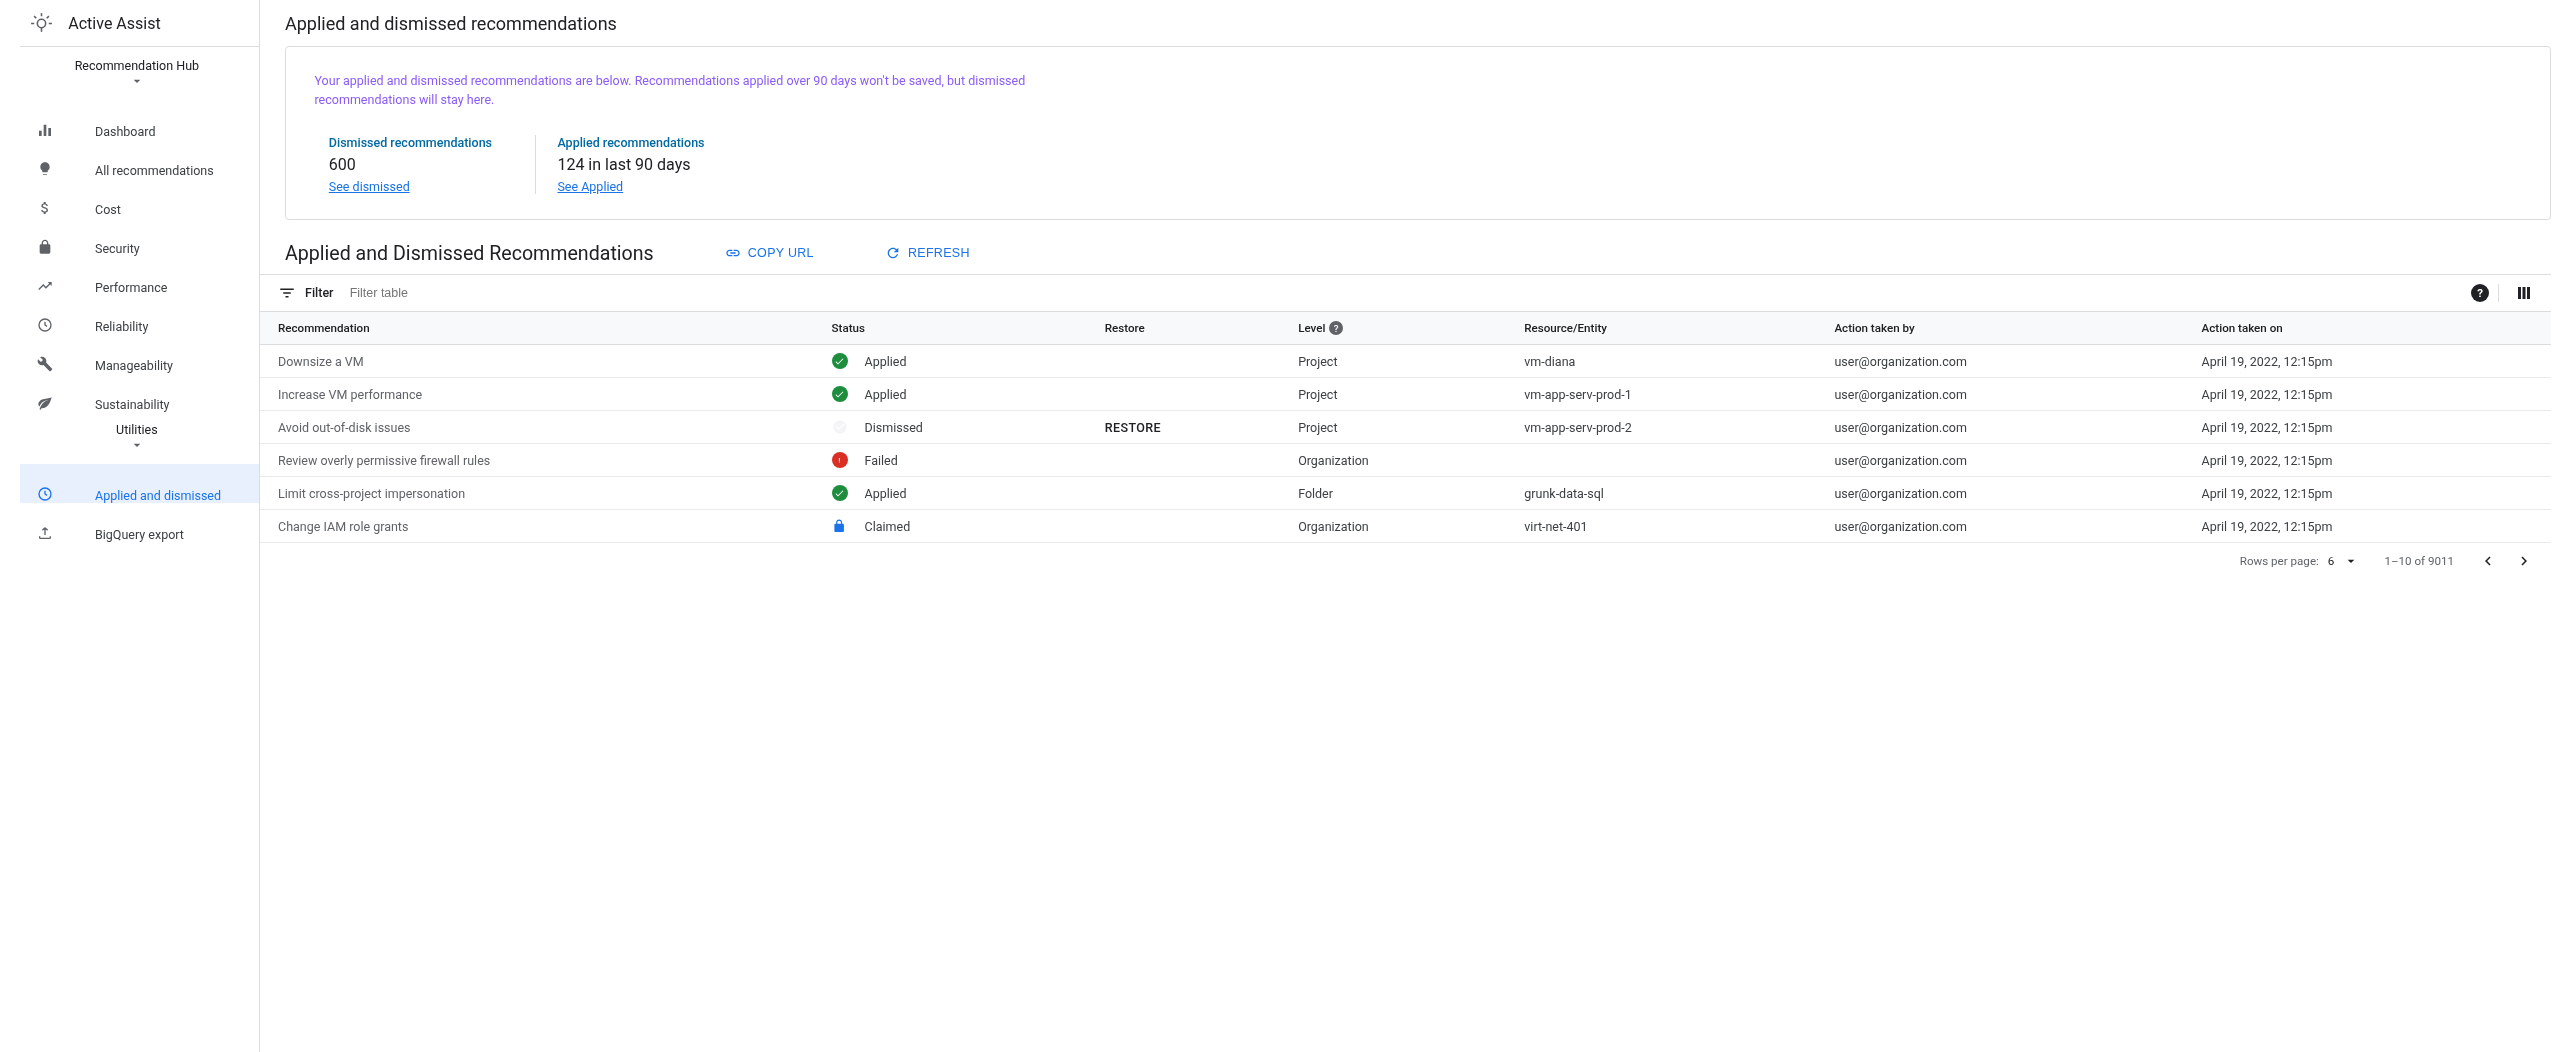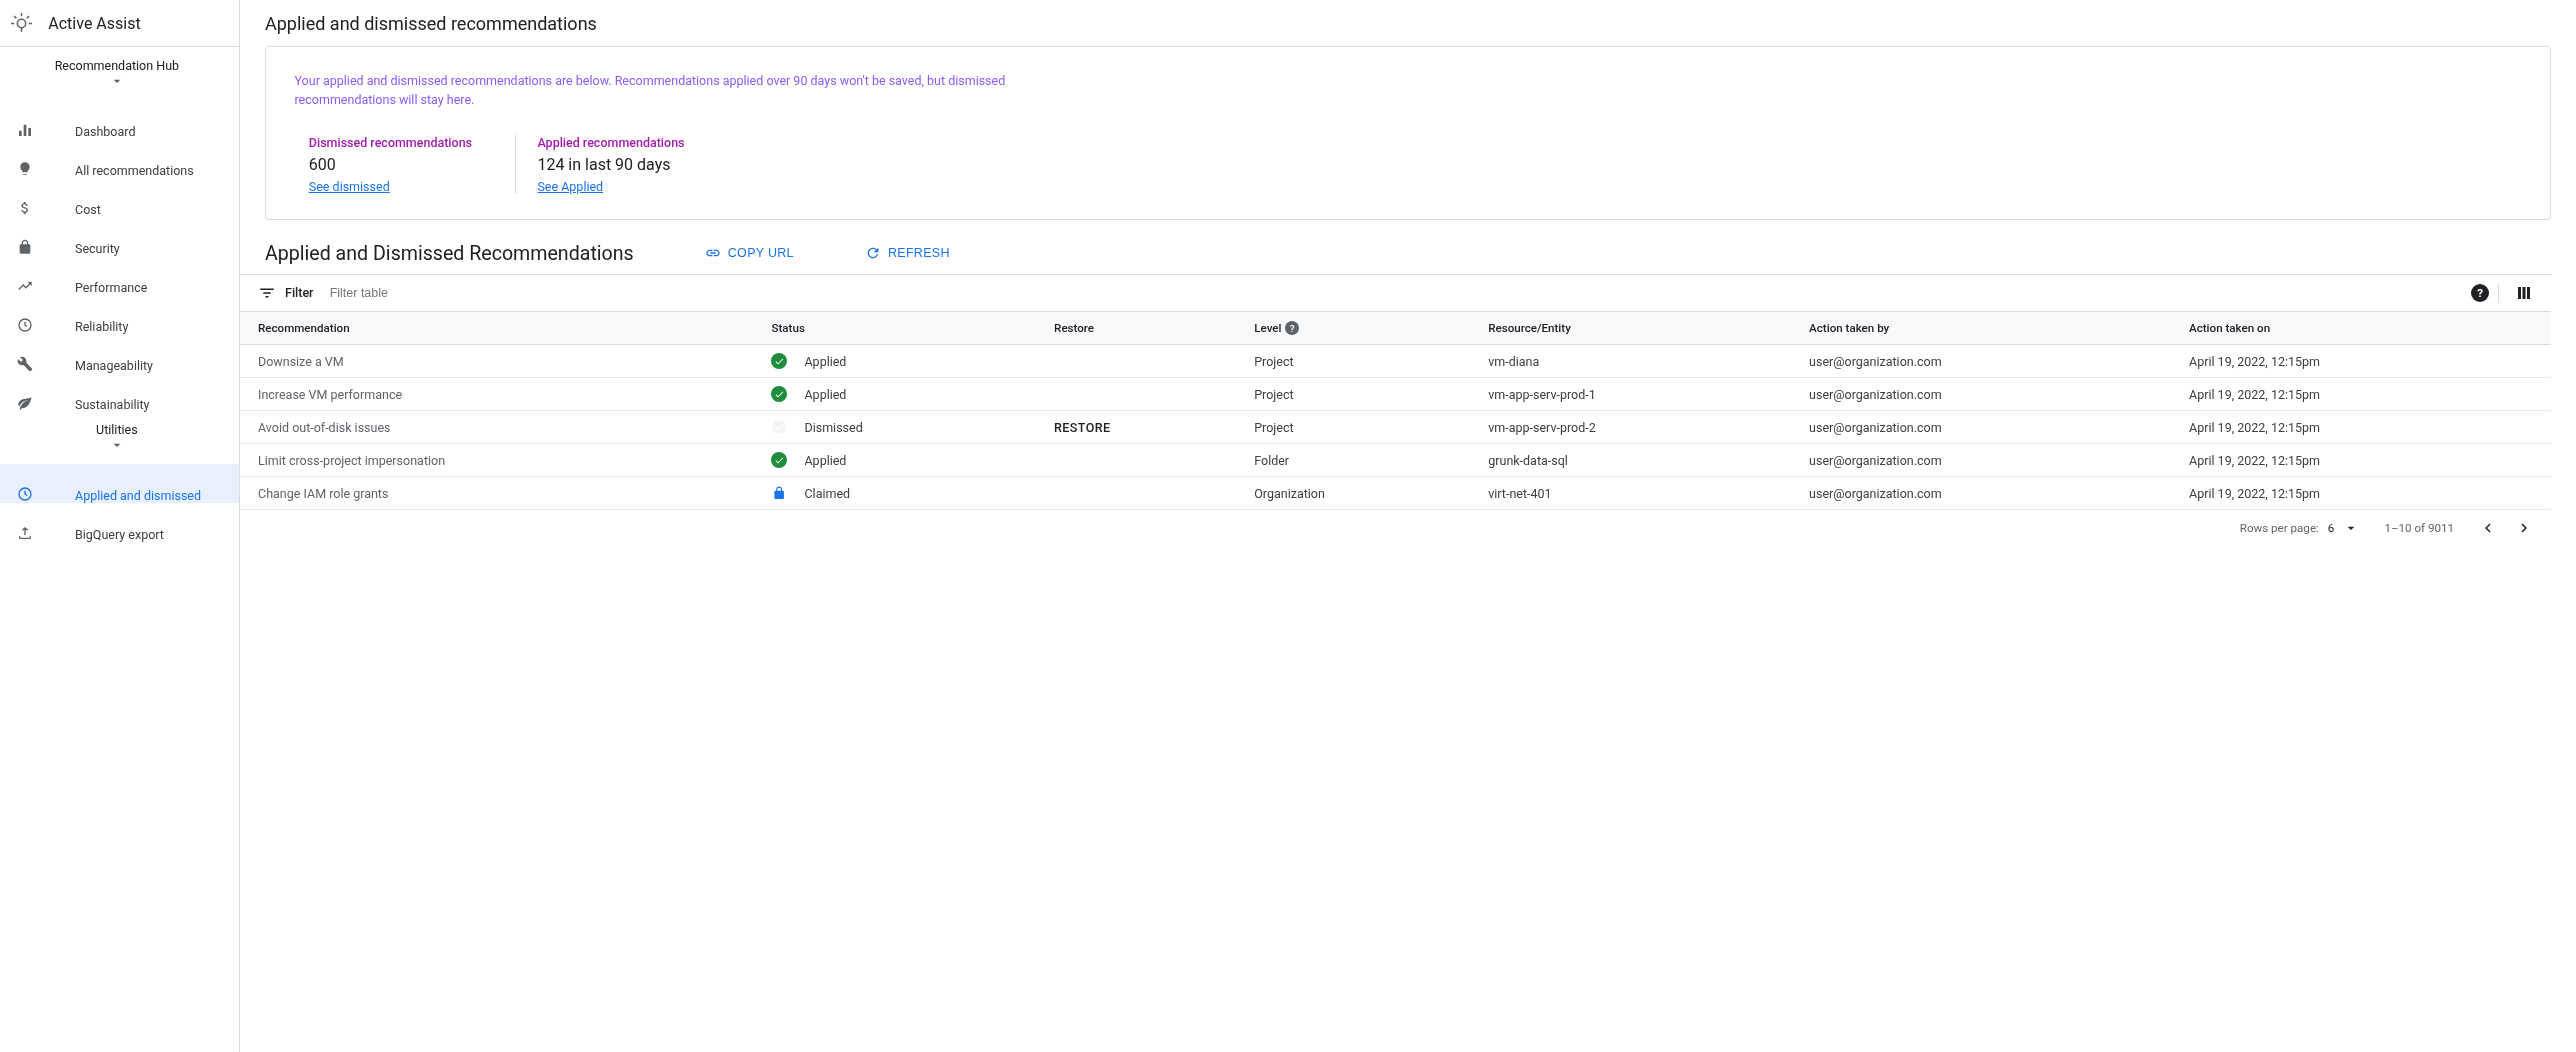--- a/index.html
+++ b/index.html
@@ -1,21 +1,21 @@
 <!DOCTYPE html>
 <html style="font-size:14.3px"><head>
   <meta charset="utf-8">
   <style>
     * { box-sizing: border-box; margin: 0; padding: 0; }
     body { font-family: 'Google Sans', Roboto, Arial, sans-serif; color: #202124; background: #fff; font-size: 12.5px; }
     
     .app { display: flex; height: 100vh; }
     
     
-    .sidebar { width: 240px; border-right: 0.9px solid #dadce0; display: flex; flex-direction: column; }
+    .sidebar { width: 240px; border-right: 0.9px solid #dadce0; display: flex; flex-direction: column; margin-left: 20px; }
     .sidebar-header { display: flex; align-items: center; gap: 14.3px; padding: 10.7px 14.3px 10.7px 9px; border-bottom: 0.9px solid #dadce0; min-height: 43px; }
     .sidebar-header .logo-icon { width: 25px; height: 25px; color: #5f6368; }
     .sidebar-header .title { font-size: 16px; font-weight: 400; color: #202124; }
     
     .nav-section-header { display: flex; align-items: center; justify-content: space-between; padding: 10.7px 14.3px 10.7px 9px; cursor: pointer; flex-direction: column; }
     .nav-section-header .label { font-size: 12.5px; color: #202124; }
     .nav-section-header .chevron { color: #5f6368; }
     
     .nav-item { display: flex; align-items: flex-end; gap: 41px; padding: 0 14.3px 0 16px; height: 39px; cursor: pointer; color: #3c4043; }
     .nav-item .icon { width: 18px; height: 18px; color: #5f6368; display: flex; align-items: center; justify-content: center; }
@@ -26,21 +26,21 @@
     
     .main { flex: 1; overflow: auto; }
     .main-header { padding: 12.5px 25px; }
     .main-header h1 { font-size: 18px; font-weight: 400; color: #202124; }
     
     .card { margin: 0 25px 21.4px 25px; border: 0.9px solid #dadce0; border-radius: 3.6px; padding: 25px 28.5px; }
     .card-intro { font-size: 12.5px; color: #8b5cf6; margin-bottom: 25px; max-width: 731px; line-height: 1.5; }
     .stats { display: flex; }
     .stat-block { padding: 0 43px 0 14.3px; }
     .stat-block + .stat-block { border-left: 0.9px solid #dadce0; padding-left: 21.4px; }
-    .stat-label { font-size: 12.5px; font-weight: 500; color: #a21caf; margin-bottom: 5.4px; }
+    .stat-label { font-size: 12.5px; font-weight: 500; color: #0369a1; margin-bottom: 5.4px; }
     .stat-value { font-size: 16px; font-weight: 400; color: #202124; margin-bottom: 5.4px; }
     .stat-link { font-size: 12.5px; color: #1a73e8; text-decoration: underline; cursor: pointer; }
     
     .section-toolbar { display: flex; align-items: center; padding: 0 25px 9px 25px; gap: 71px; }
     .section-toolbar h2 { font-size: 19.6px; font-weight: 400; }
     .action-btn { display: flex; align-items: center; gap: 7.1px; color: #1a73e8; font-size: 12.5px; font-weight: 500; cursor: pointer; background: none; border: none; letter-spacing: 0.3px; }
     .action-btn .icon { width: 16px; height: 16px; }
     
     
     .table-container { border-top: 0.9px solid #dadce0; margin: 0 25px 0 0; }
@@ -318,20 +318,38 @@
                     <svg width="16" height="16" viewBox="0 0 24 24" fill="currentColor">
                       <path d="M12 2C6.48 2 2 6.48 2 12s4.48 10 10 10 10-4.48 10-10S17.52 2 12 2zm-2 15l-5-5 1.41-1.41L10 14.17l7.59-7.59L19 8l-9 9z" opacity="0.3"></path>
                     </svg>
                   </span>
                   <span>Dismissed</span>
                 </div>
               </td>
     <td><span class="restore-btn">RESTORE</span></td>
     <td>Project</td>
     <td>vm-app-serv-prod-2</td>
+    <td>user@organization.com</td>
+    <td>April 19, 2022, 12:15pm</td>
+            </tr>
+            <tr>
+    <td>Review overly permissive firewall rules</td>
+    <td>
+                <div class="status-cell">
+                  <span class="status-icon failed">
+                    <svg width="10.7" height="10.7" viewBox="0 0 24 24" fill="currentColor">
+                      <path d="M11 7h2v7h-2zm0 8h2v2h-2z"></path>
+                    </svg>
+                  </span>
+                  <span>Failed</span>
+                </div>
+              </td>
+    <td></td>
+    <td>Organization</td>
+    <td></td>
     <td>user@organization.com</td>
     <td>April 19, 2022, 12:15pm</td>
             </tr>
             <tr>
     <td>Limit cross-project impersonation</td>
     <td>
                 <div class="status-cell">
                   <span class="status-icon applied">
                     <svg width="10.7" height="10.7" viewBox="0 0 24 24" fill="currentColor">
                       <path d="M9 16.17L4.83 12l-1.42 1.41L9 19 21 7l-1.41-1.41z"></path>

